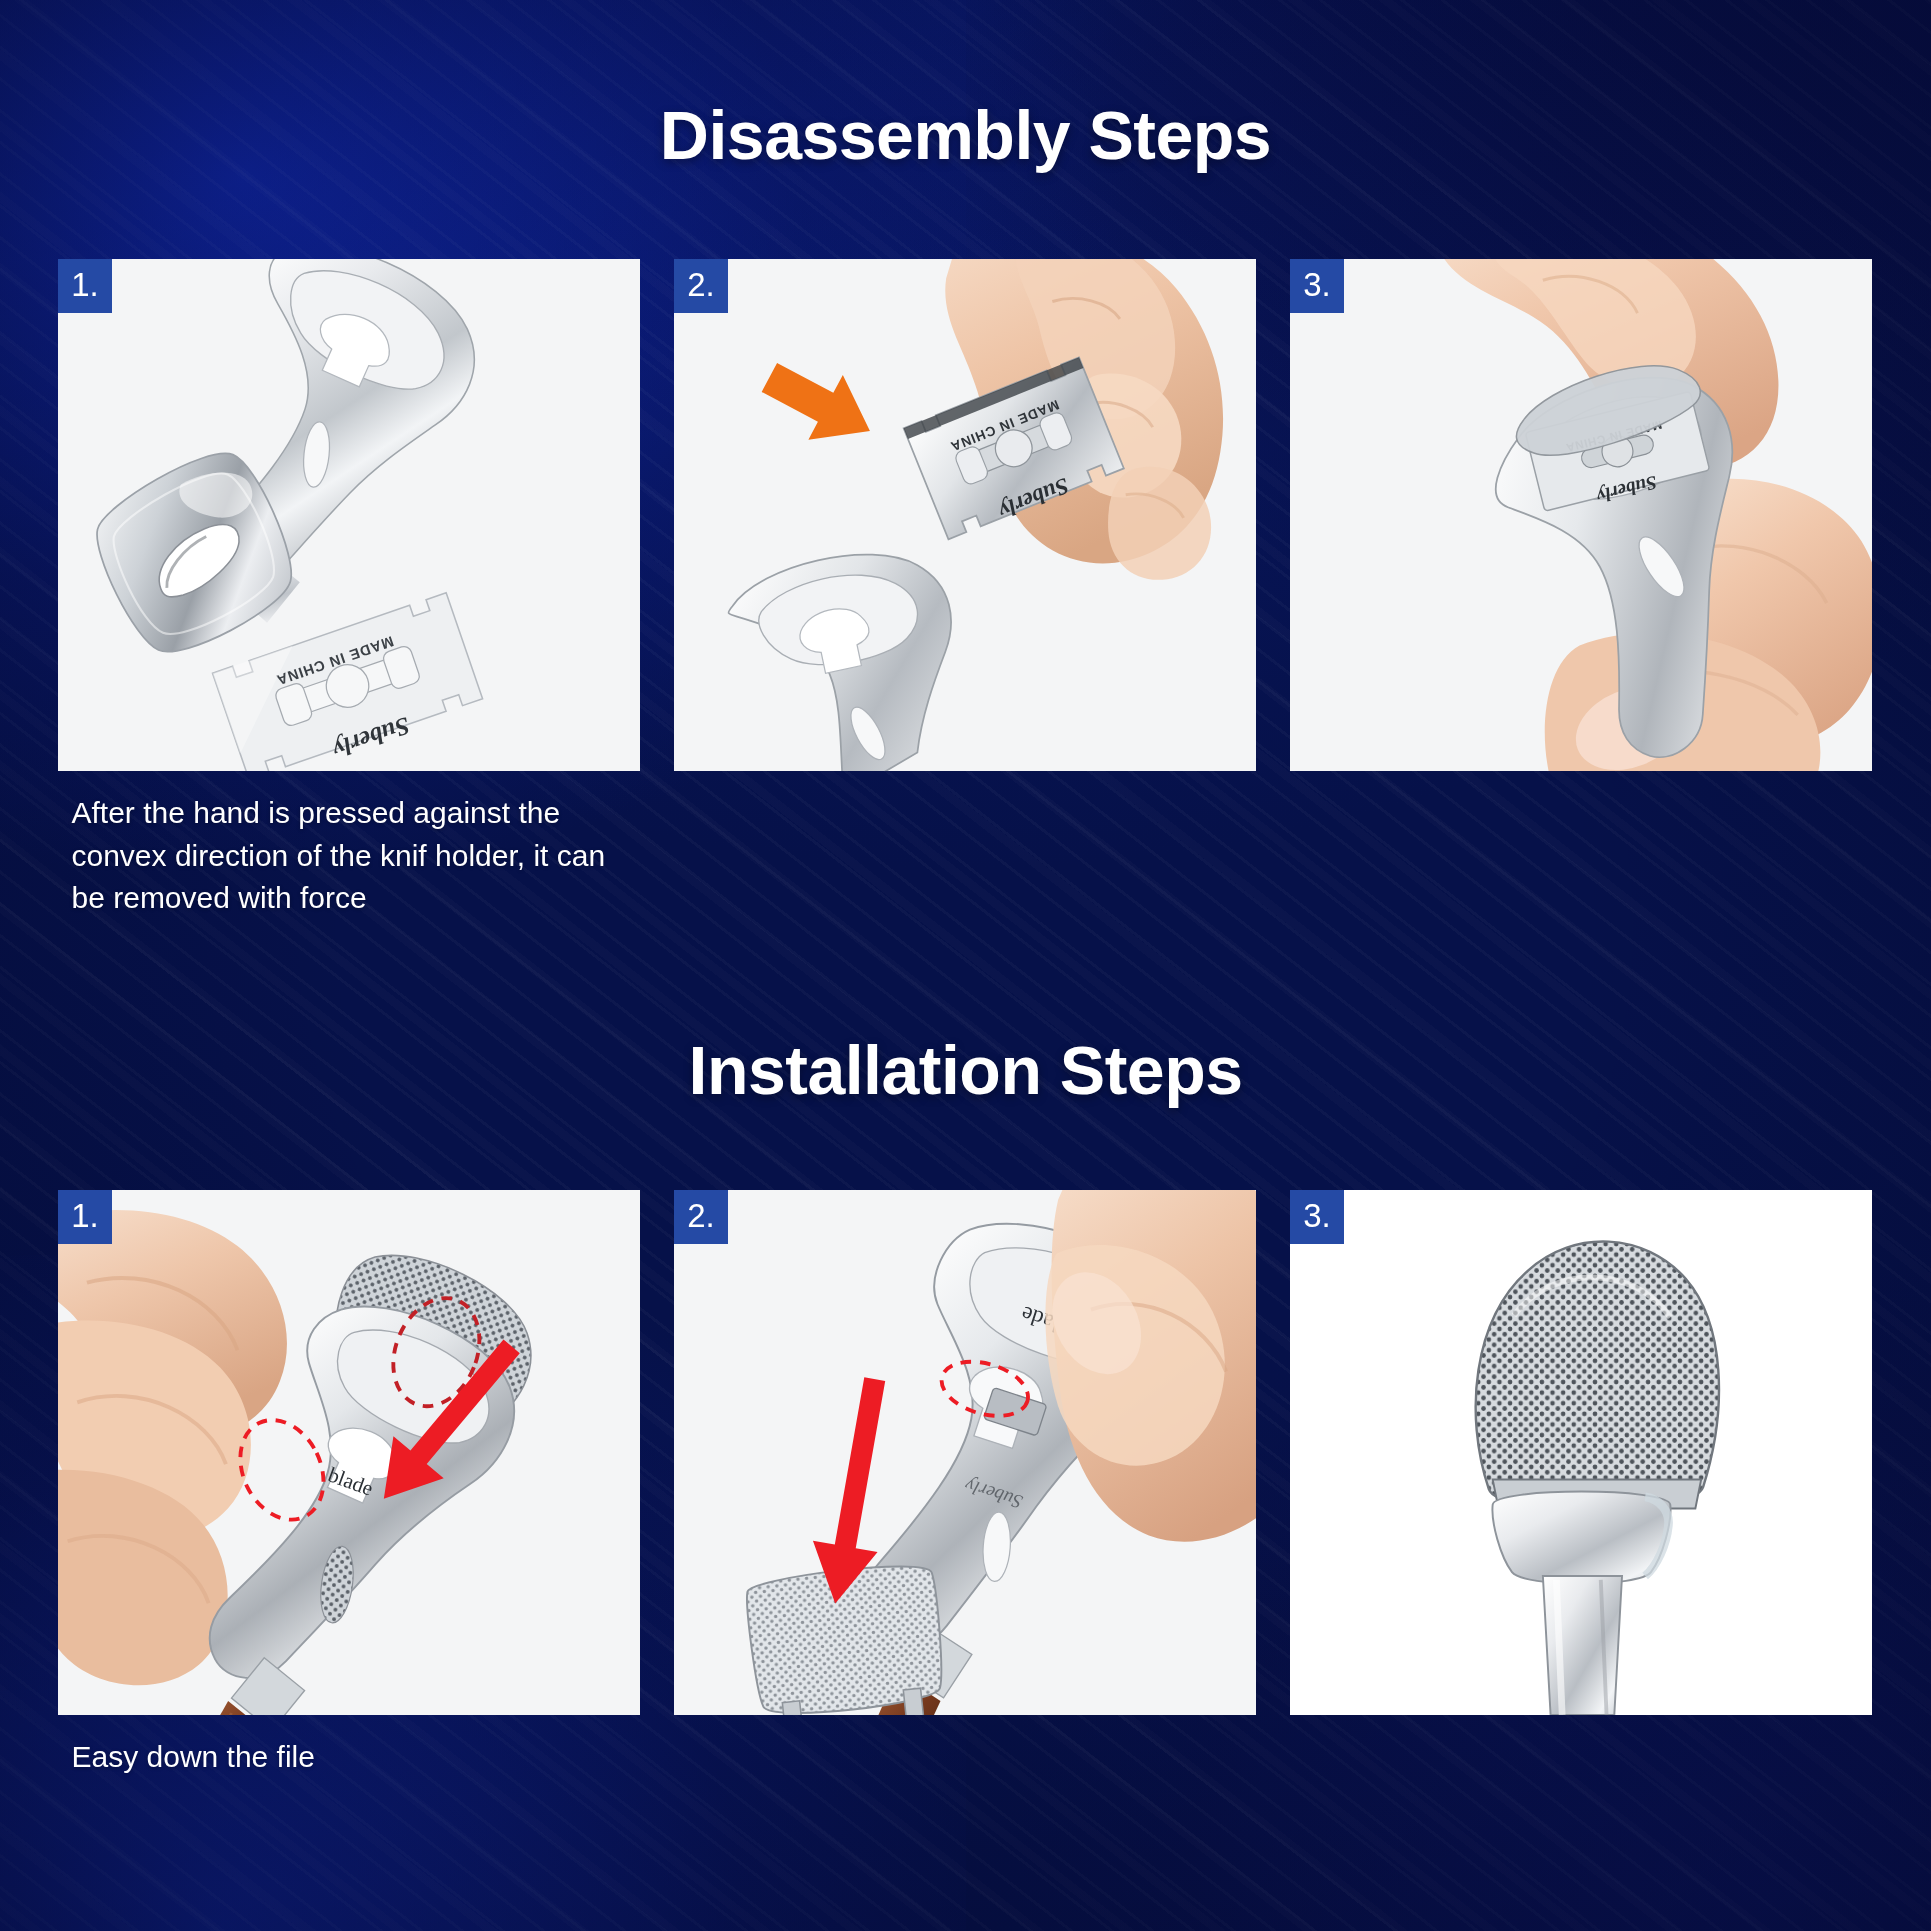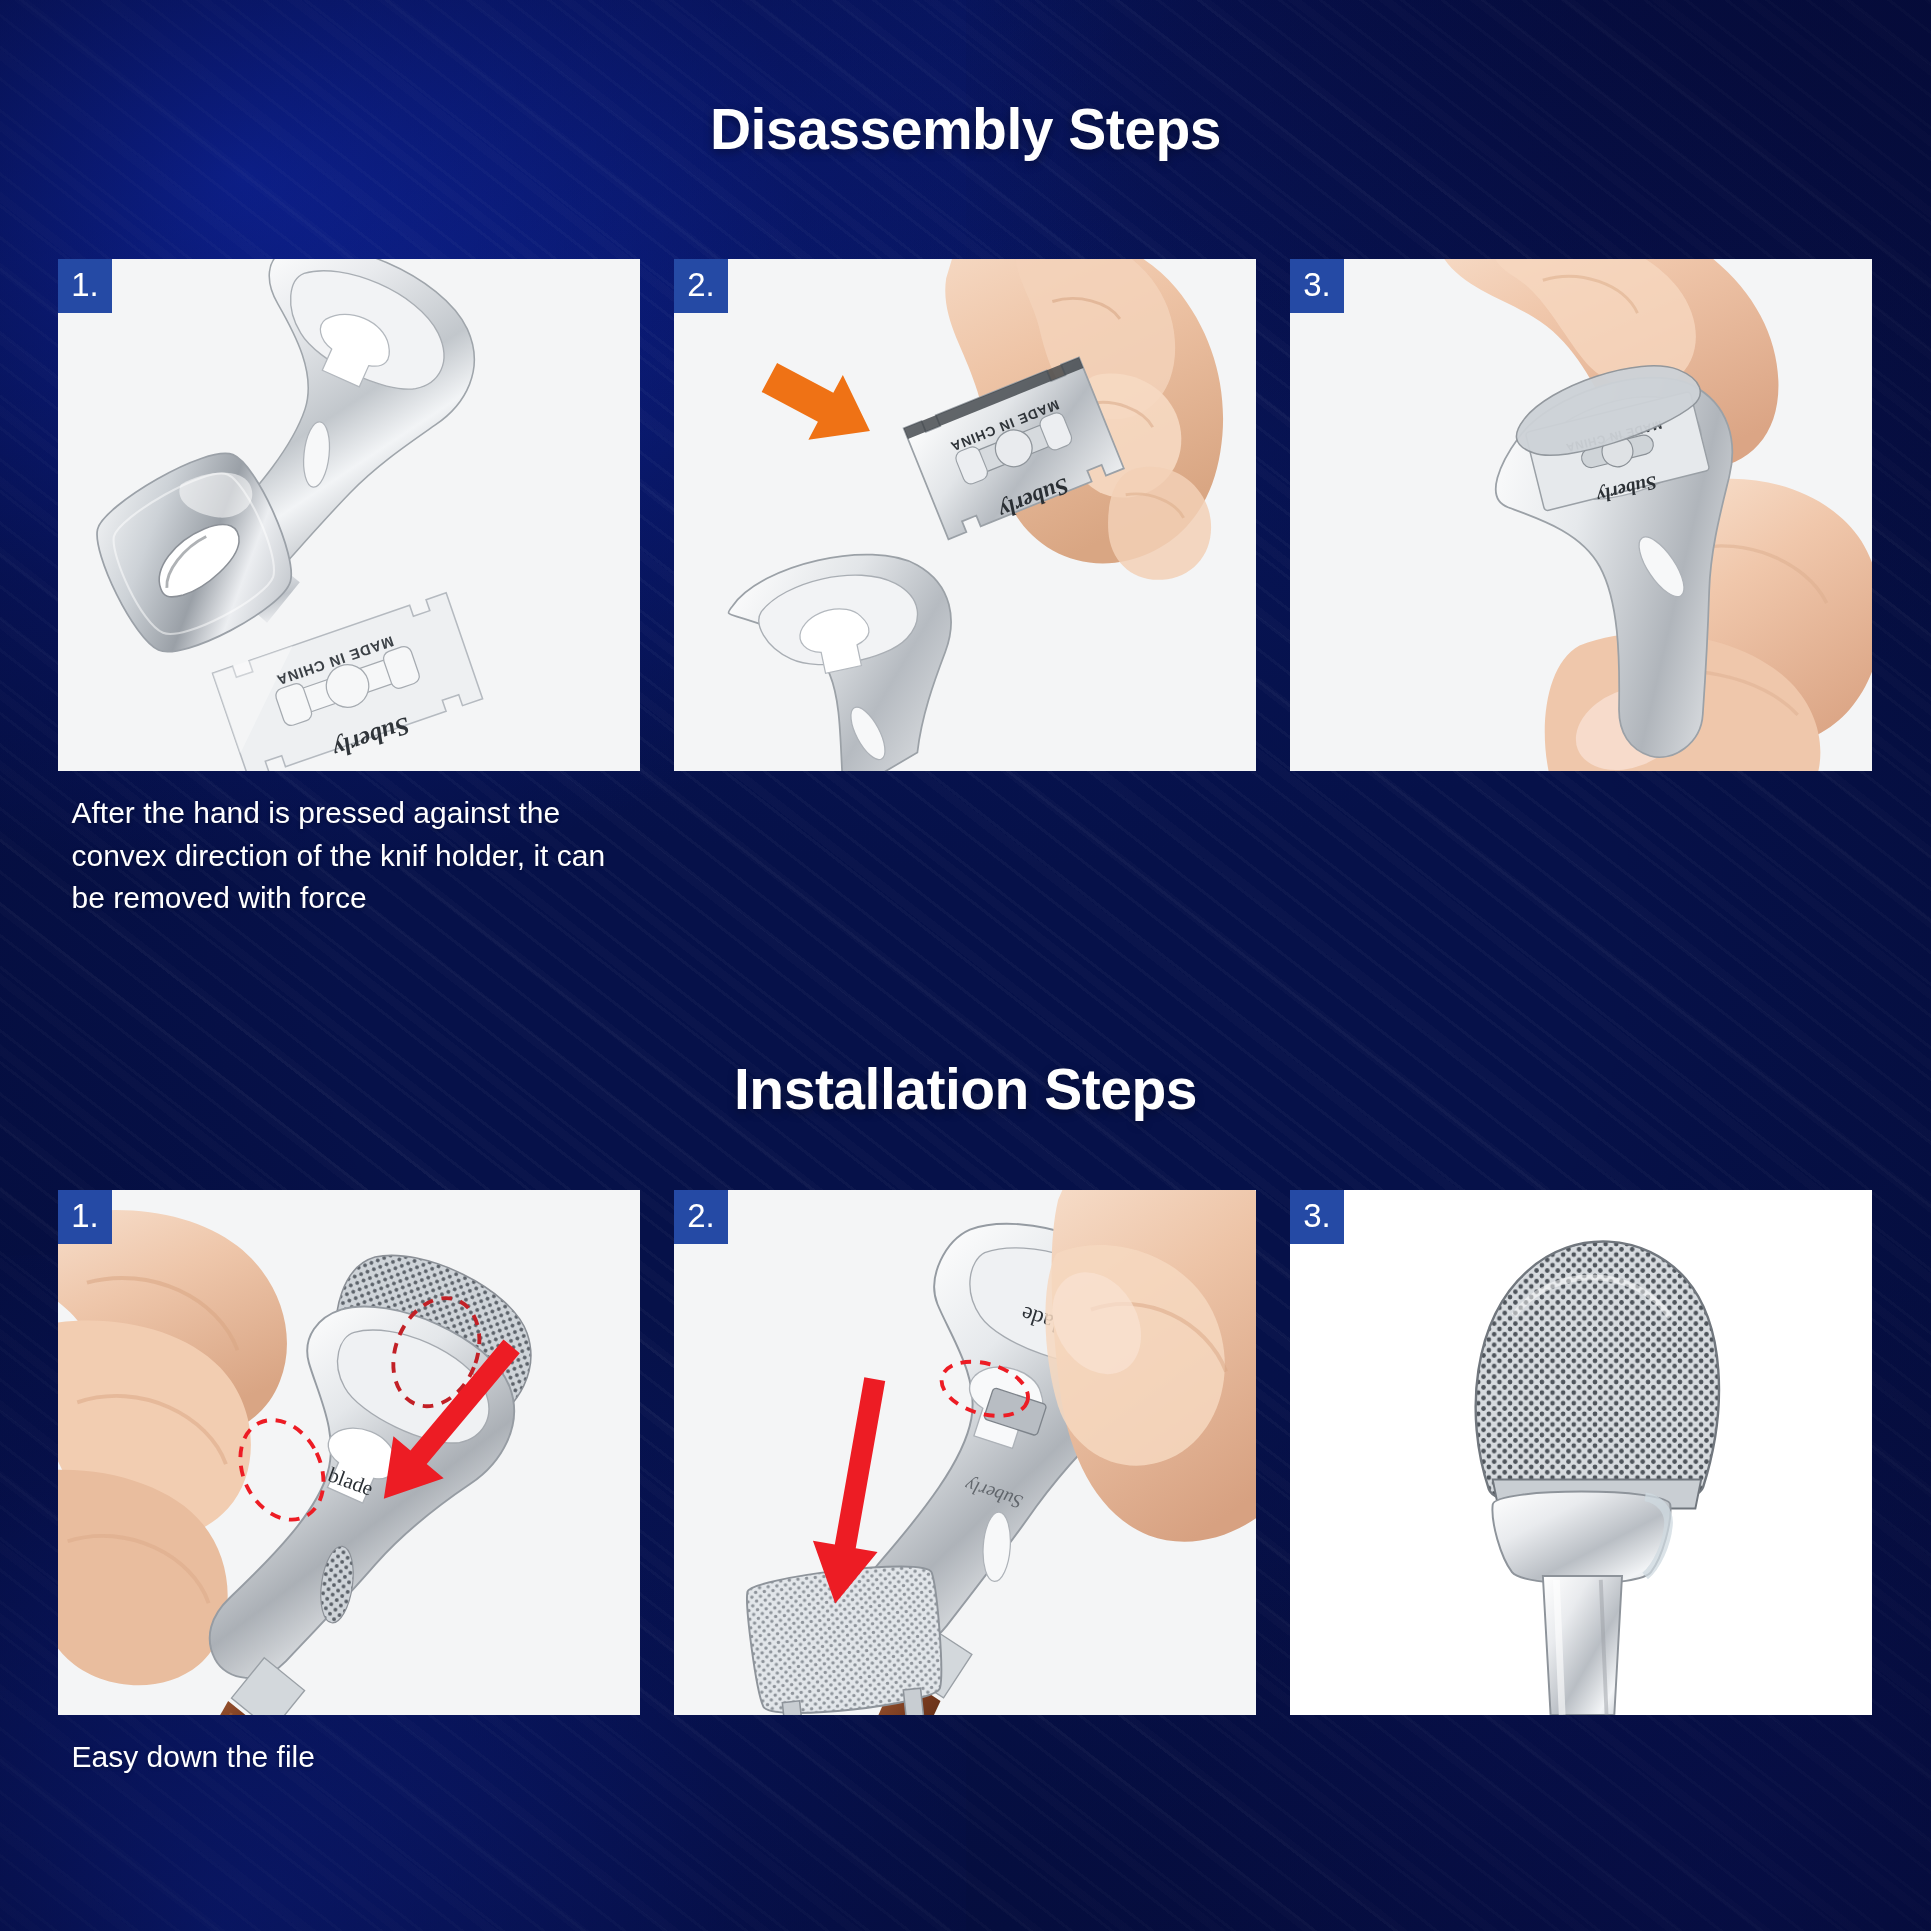--- a/index.html
+++ b/index.html
@@ -57,27 +57,27 @@
     background:radial-gradient(ellipse 80% 70% at 50% 48%, rgba(0,0,0,0) 40%, rgba(3,6,38,.55) 100%);
   }
 
   
   .page { position:relative; z-index:2; width:1931px; height:1931px; }
 
   .section-title {
     text-align:center;
     color:#ffffff;
     font-weight:bold;
-    font-size:57px;
+    font-size:68px;
     letter-spacing:-0.5px;
     text-shadow:0 2.9px 9.7px rgba(0,0,0,.35);
     line-height:1;
   }
   #title-disassembly { position:absolute; top:101px; left:0; right:0; }
-  #title-installation { position:absolute; top:1061px; left:0; right:0; }
+  #title-installation { position:absolute; top:1036px; left:0; right:0; }
 
   .panel-row { position:absolute; left:58px; width:1815px; display:flex; gap:34px; }
   #row-disassembly { top:259px; }
   #row-installation { top:1190px; }
 
   .panel { width:582px; }
 
   .photo {
     position:relative;
     width:582px; height:512px;

